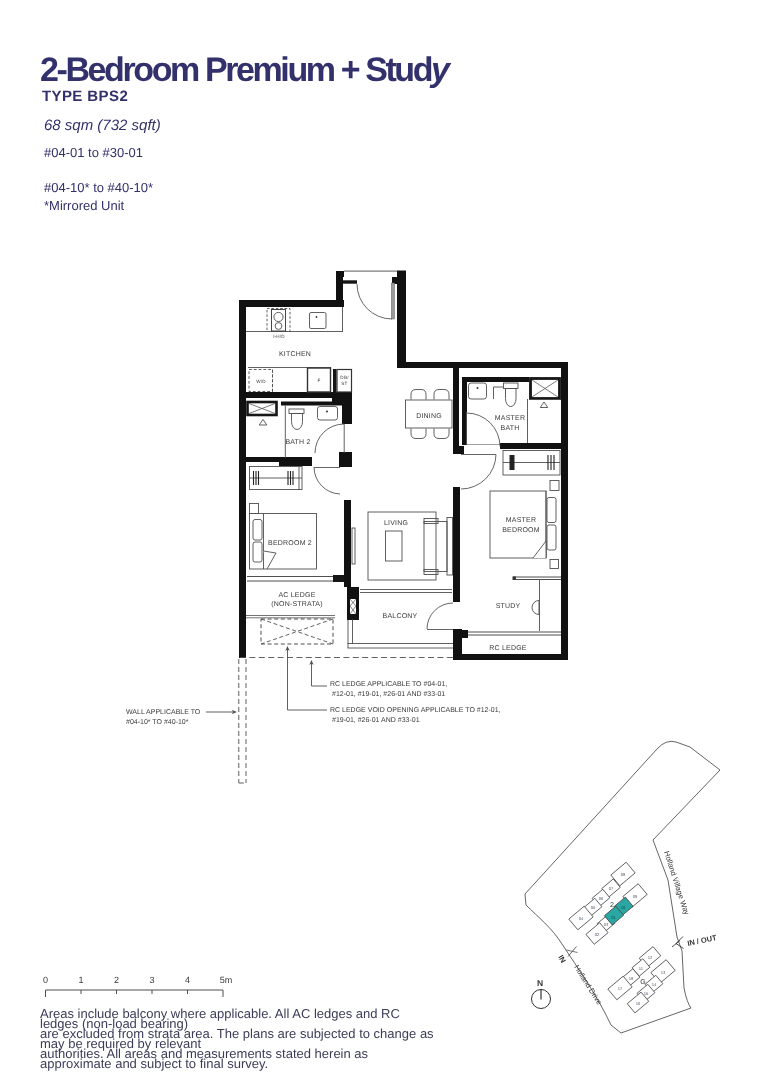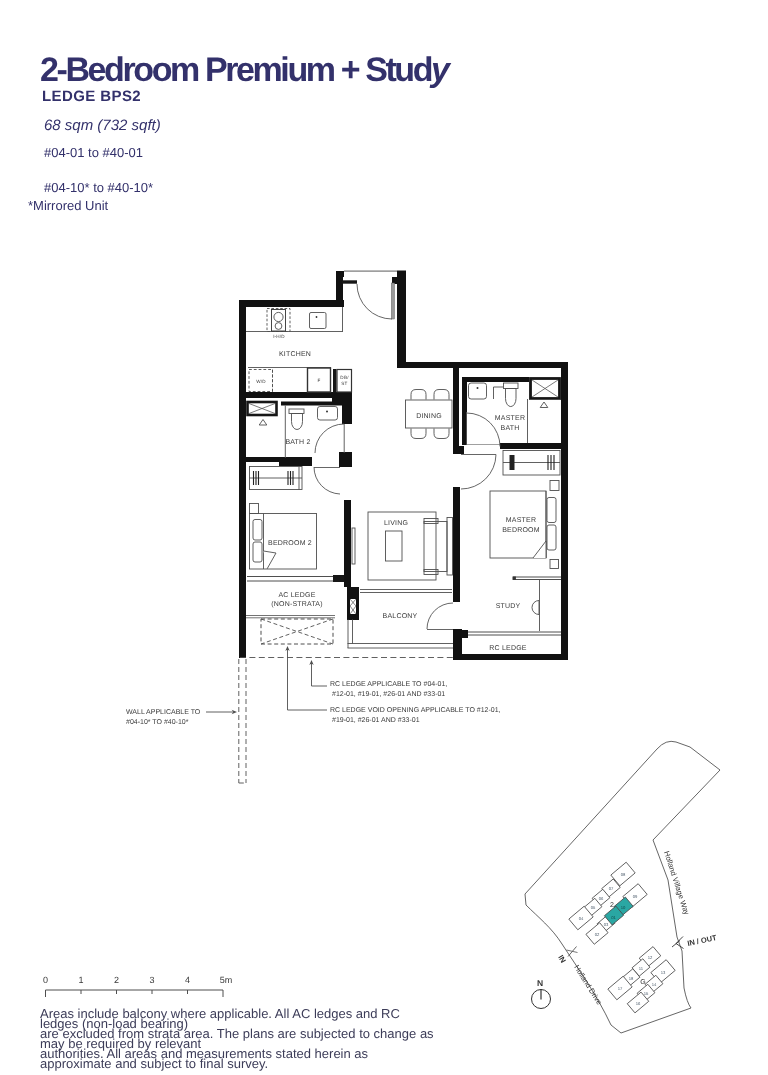--- a/index.html
+++ b/index.html
@@ -7,29 +7,29 @@
   body{width:768px;height:1075px;background:#ffffff;position:relative;
        font-family:"Liberation Sans", sans-serif;overflow:hidden;}
   .abs{position:absolute;}
   .ink{color:#33316b;}
 </style>
 </head>
 <body>
 
 <div class="abs ink" style="left:40px;top:26px;font-size:34px;font-weight:bold;letter-spacing:-2.4px;margin-top:25px;">2-Bedroom Premium + Stud<span style="font-style:italic;">y</span></div>
 
-<div class="abs ink" style="left:42px;top:88px;font-size:15px;font-weight:600;letter-spacing:0.4px;">LEDGE BPS2</div>
+<div class="abs ink" style="left:42px;top:88px;font-size:15px;font-weight:600;letter-spacing:0.4px;">TYPE BPS2</div>
 
 <div class="abs ink" style="left:44px;top:117px;font-size:15px;font-weight:500;font-style:italic;">68 sqm (732 sqft)</div>
 
-<div class="abs ink" style="left:44px;top:145px;font-size:13px;font-weight:500;">#04-01 to #40-01</div>
+<div class="abs ink" style="left:44px;top:145px;font-size:13px;font-weight:500;">#04-01 to #30-01</div>
 
 <div class="abs ink" style="left:44px;top:180px;font-size:13px;font-weight:500;">#04-10* to #40-10*</div>
 
-<div class="abs ink" style="left:28px;top:198px;font-size:13px;font-weight:500;">*Mirrored Unit</div>
+<div class="abs ink" style="left:44px;top:198px;font-size:13px;font-weight:500;">*Mirrored Unit</div>
 
 <svg class="abs" style="left:0;top:0;" width="768" height="1075" viewBox="0 0 768 1075">
 <g id="plan" fill="none" stroke="none">
 <g id="walls" fill="#111111">
 
 <rect x="336" y="271" width="8" height="6"></rect>
 
 <rect x="344" y="270.5" width="53" height="1.2" fill="#777"></rect>
 
 <rect x="392" y="277" width="5" height="7"></rect>

